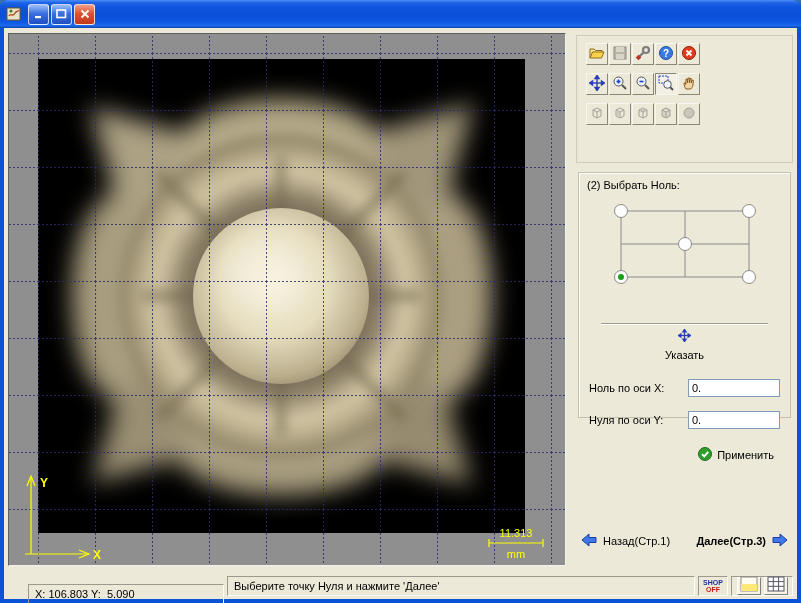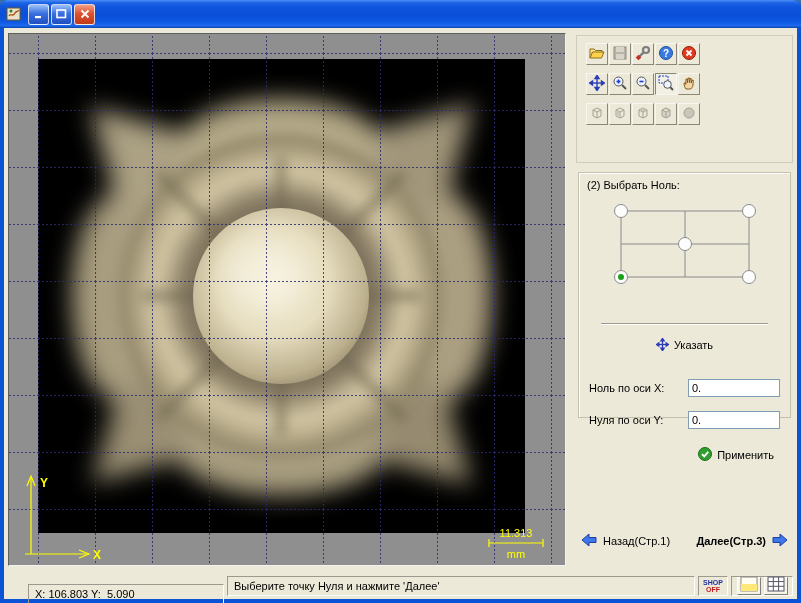--- a/index.html
+++ b/index.html
@@ -38,21 +38,21 @@
     display:flex;align-items:center;justify-content:center;padding:0;cursor:pointer;}
   .tbtn.active{border-color:#8a8774 #f8f6ee #f8f6ee #8a8774;background:#f2efe4;}
   .tbtn.disabled{cursor:default;}
 
   .groupbox{position:absolute;left:8px;top:139px;width:213px;height:246px;border:1px solid #c3c0ae;
     box-shadow:inset 1px 1px 0 #fff;}
   .gb-title{position:absolute;left:8px;top:6px;}
   .zero-grid{position:absolute;left:30px;top:28px;}
   .sep{position:absolute;left:22px;right:22px;top:150px;border-top:1px solid #9c9a8c;border-bottom:1px solid #fff;}
   .pickbtn{position:absolute;left:0;right:0;top:162px;margin:auto;width:96px;height:20px;background:transparent;border:none;
-    display:flex;align-items:center;justify-content:center;gap:5px;font-size:11px;cursor:pointer;font-family:inherit;}
+    display:flex;align-items:center;justify-content:center;gap:5px;font-size:11px;cursor:pointer;font-family:inherit;flex-direction:column;}
   .field{position:absolute;left:10px;right:10px;height:18px;}
   .field.fx{top:206px;} .field.fy{top:238px;}
   .field label{line-height:18px;}
   .field input{position:absolute;right:0;top:0;width:92px;height:18px;border:1px solid #7f9db9;background:#fff;
     font-family:inherit;font-size:11px;padding:1px 3px;}
   .applybtn{position:absolute;top:272px;right:10px;height:20px;background:transparent;border:none;
     display:flex;align-items:center;gap:5px;font-size:11px;cursor:pointer;font-family:inherit;}
 
   .navbtn{position:absolute;top:497px;height:22px;background:transparent;border:none;display:flex;align-items:center;gap:5px;
     font-size:11px;cursor:pointer;font-family:inherit;}

